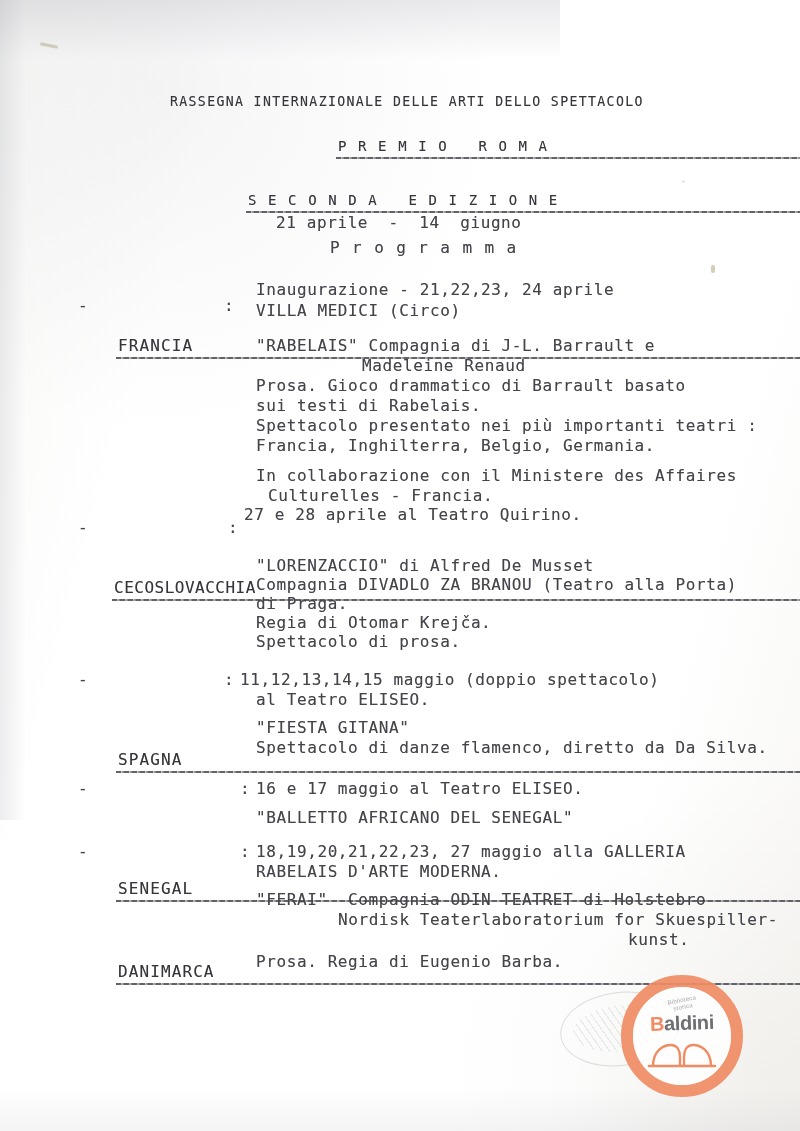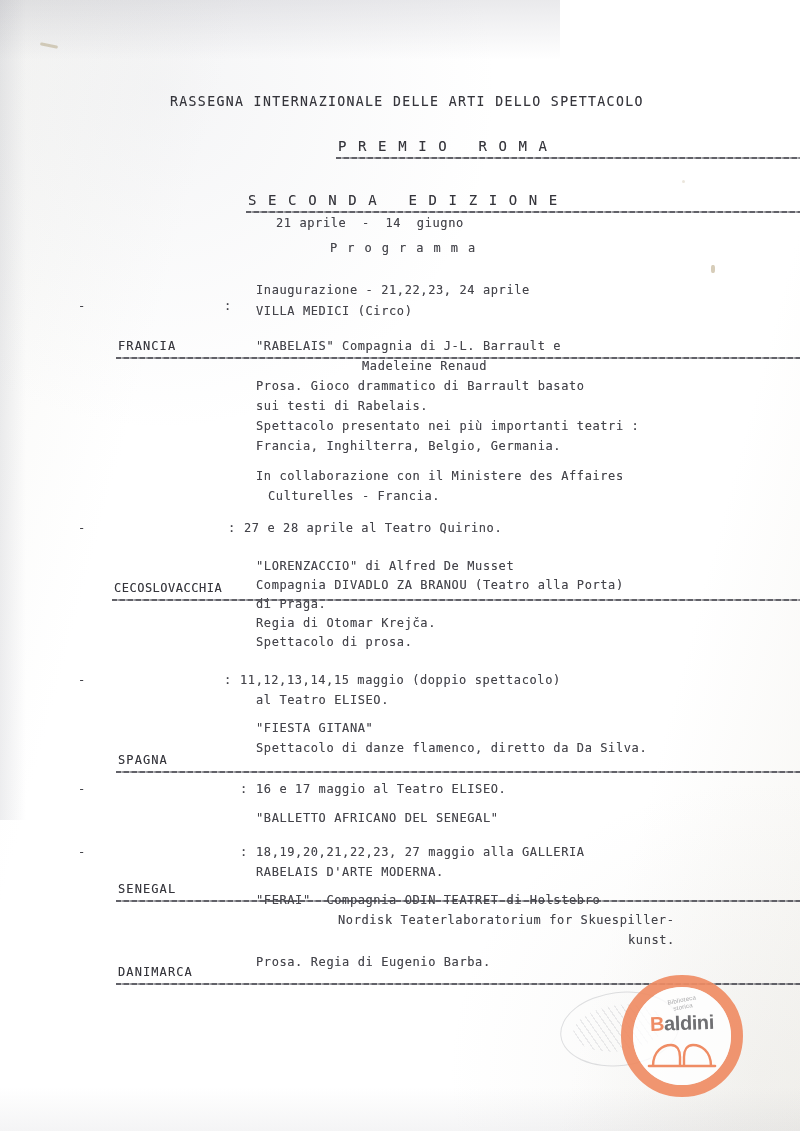--- a/index.html
+++ b/index.html
@@ -57,21 +57,21 @@
   .doc-body {
     position: absolute;
     inset: 0;
     padding-left: 20px;
   }
 
   
   .line {
     position: absolute;
     white-space: pre;
-    font-size: 12px;
+    font-size: 16px;
     line-height: 20px;
     letter-spacing: 0.6px;
     color: #44444a;
     text-shadow: 0 0 0.6px rgba(80,80,90,0.45);
   }
   .strong { color: #35353b; }
 
   .underlined {
     position: relative;
   }
@@ -213,21 +213,21 @@
     <div class="line" style="left:256px; top:376px;">Prosa. Gioco drammatico di Barrault basato</div>
     <div class="line" style="left:256px; top:396px;">sui testi di Rabelais.</div>
     <div class="line" style="left:256px; top:416px;">Spettacolo presentato nei più importanti teatri :</div>
     <div class="line" style="left:256px; top:436px;">Francia, Inghilterra, Belgio, Germania.</div>
     <div class="line" style="left:256px; top:466px;text-align:center;">In collaborazione con il Ministere des Affaires</div>
     <div class="line" style="left:268px; top:486px;">Culturelles - Francia.</div>
 
     <div class="line" style="left:78px; top:518px;">-</div>
     <div class="line strong underlined" style="left:94px; top:518px; letter-spacing:0.5px;">CECOSLOVACCHIA</div>
     <div class="line" style="left:228px; top:518px;">:</div>
-    <div class="line" style="left:244px; top:518px;">27 e 28 aprile al Teatro Quirino.</div>
+    <div class="line" style="left:244px; top:505px;">27 e 28 aprile al Teatro Quirino.</div>
 
     <div class="line" style="left:256px; top:556px;">"LORENZACCIO" di Alfred De Musset</div>
     <div class="line" style="left:256px; top:575px;">Compagnia DIVADLO ZA BRANOU (Teatro alla Porta)</div>
     <div class="line" style="left:256px; top:594px;">di Praga.</div>
     <div class="line" style="left:256px; top:613px;">Regia di Otomar Krejča.</div>
     <div class="line" style="left:256px; top:632px;text-align:center;">Spettacolo di prosa.</div>
 
     <div class="line" style="left:78px; top:670px;">-</div>
     <div class="line strong underlined" style="left:98px; top:670px; letter-spacing:1.1px;">SPAGNA</div>
     <div class="line" style="left:224px; top:670px;">:</div>

